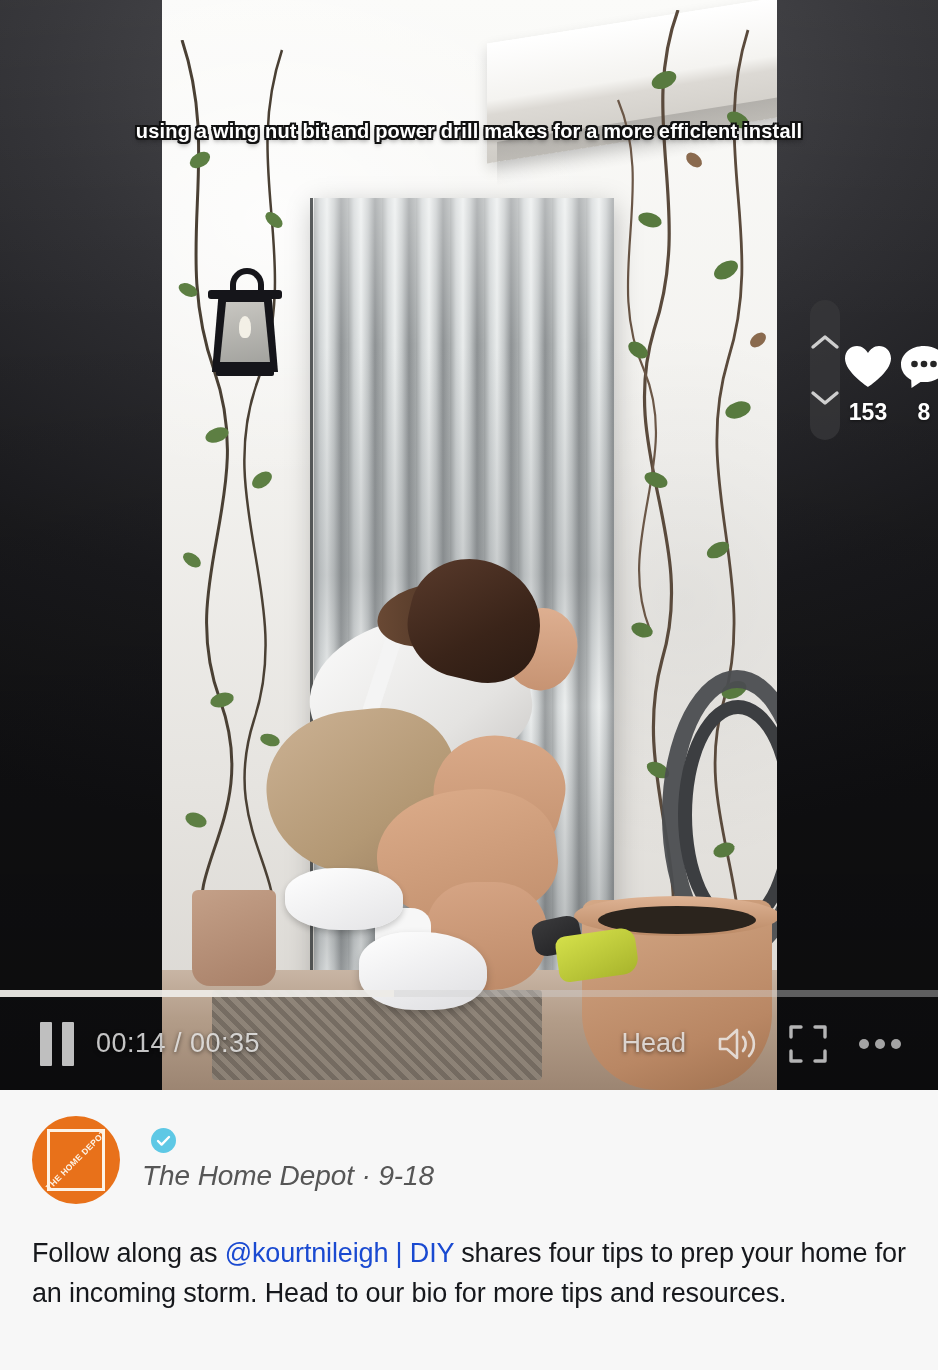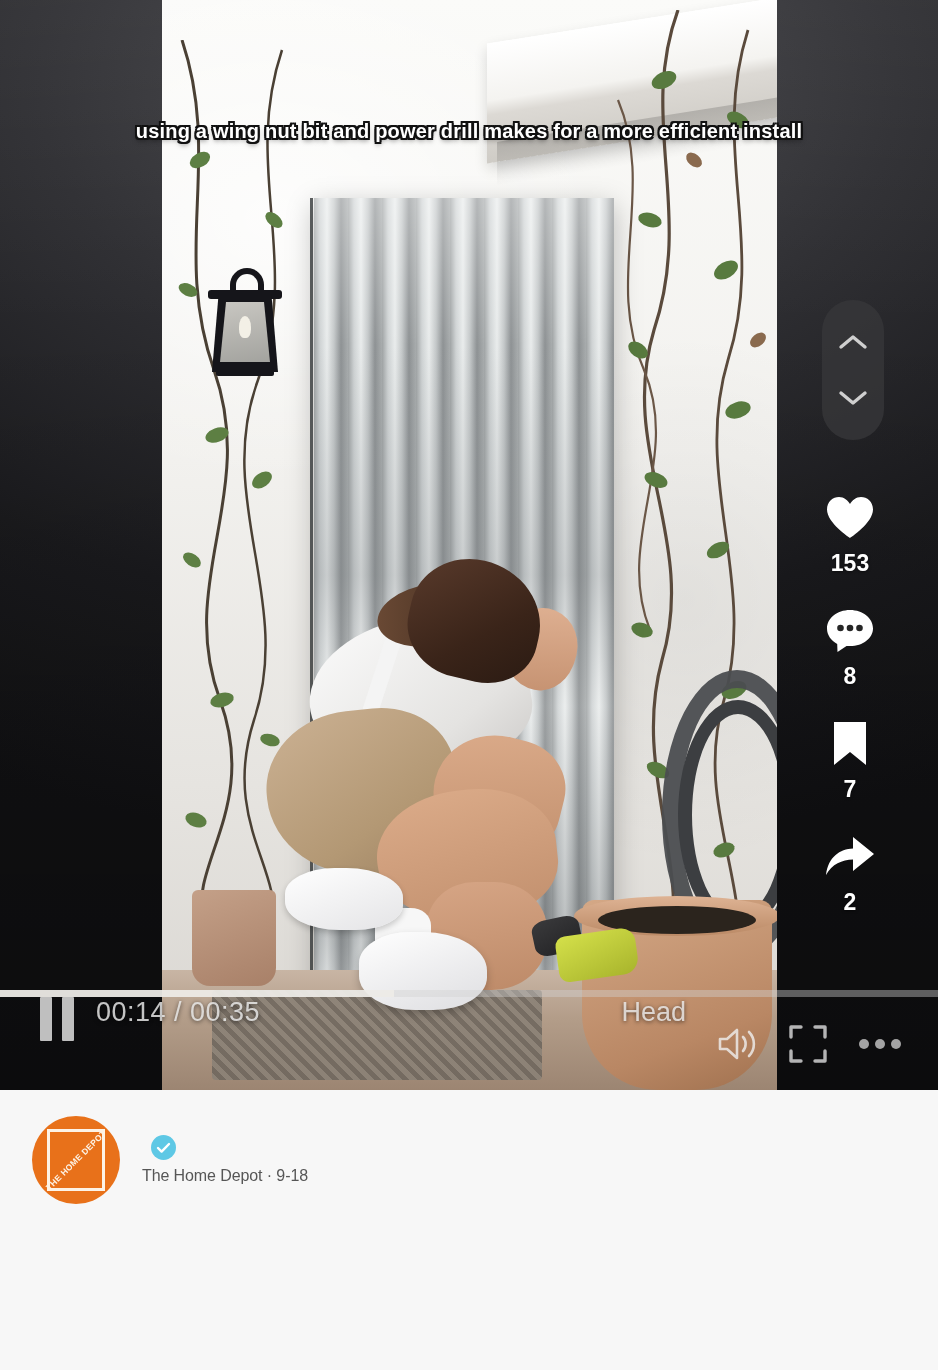--- a/index.html
+++ b/index.html
@@ -247,22 +247,22 @@
     letter-spacing:.2px;
     text-shadow:
       -2px -2px 0 #111, 2px -2px 0 #111, -2px 2px 0 #111, 2px 2px 0 #111,
       -2px 0 0 #111, 2px 0 0 #111, 0 -2px 0 #111, 0 2px 0 #111,
       0 3px 5px rgba(0,0,0,.55);
     pointer-events:none;
   }
 
   
   .rail{
-    position:absolute; right:6px; top:300px; width:110px;
-    display:flex; flex-direction:column; align-items:flex-start;
+    position:absolute; right:18px; top:300px; width:110px;
+    display:flex; flex-direction:row; align-items:center;
   }
   .nav-pill{
     width:62px; height:140px; border-radius:31px;
     background:rgba(55,55,58,.78);
     display:flex; flex-direction:column; align-items:center; justify-content:space-around;
     padding:14px 0; margin-bottom:50px;
   }
   .nav-pill svg{ display:block; }
   .act{
     display:flex; flex-direction:column; align-items:center;
@@ -284,21 +284,21 @@
   .progress{
     position:absolute; left:0; top:8px; width:938px; height:7px;
     background:rgba(210,210,210,.42);
   }
   .progress-fill{
     position:absolute; left:0; top:0; height:7px; width:42%;
     background:rgba(238,236,232,.9);
   }
   .ctrl-row{
     position:absolute; left:0; top:15px; width:938px; height:93px;
-    display:flex; 
+    display:flex; align-items:center;
   }
   .pause-btn{
     margin-left:40px; width:34px; height:44px;
     display:flex; justify-content:space-between; cursor:pointer;
   }
   .pause-btn span{ width:12px; height:44px; background:rgba(236,236,236,.80); border-radius:1px; }
   .time{
     margin-left:22px; color:rgba(238,238,238,.82);
     font-size:27px; letter-spacing:.5px;
     text-shadow:0 1px 4px rgba(0,0,0,.6);
@@ -338,21 +338,21 @@
   .acct-top{ display:flex; align-items:center; }
   .acct-user{
     font-size:30px; font-weight:bold; color:#17171a; letter-spacing:-.2px;
   }
   .verified{
     width:25px; height:25px; border-radius:50%;
     background:#5EC8E5; margin-left:9px; flex:none;
     display:flex; align-items:center; justify-content:center;
   }
   .acct-sub{
-    font-size:16px; color:#565656; margin-top:7px; letter-spacing:-.1px;
+    font-size:28px; color:#565656; margin-top:7px; letter-spacing:-.1px;font-style:italic;
   }
   .follow-btn{
     margin-left:74px;
     background:#EE4058; color:#fff;
     border:none; border-radius:4px;
     font-size:27px; font-weight:bold;
     padding:17px 46px;
     font-family:"Liberation Sans", sans-serif;
     cursor:pointer;
   }
@@ -581,14 +581,17 @@
             <svg width="15" height="12" viewBox="0 0 15 12">
               <path d="M2 6 L5.6 9.6 L13 2" stroke="#ffffff" stroke-width="2.4" fill="none" stroke-linecap="round" stroke-linejoin="round"></path>
             </svg>
           </span>
         </div>
         <div class="acct-sub">The Home Depot · 9-18</div>
       </div>
 
     </div>
 
+    <div class="caption">
+      <span>Follow along as </span><span class="mention">@kourtnileigh | DIY</span><span> shares four tips to prep your home for an incoming storm. Head to our bio for more tips and resources.</span>
+    </div>
   </div>
 </div>
 
 </body></html>

